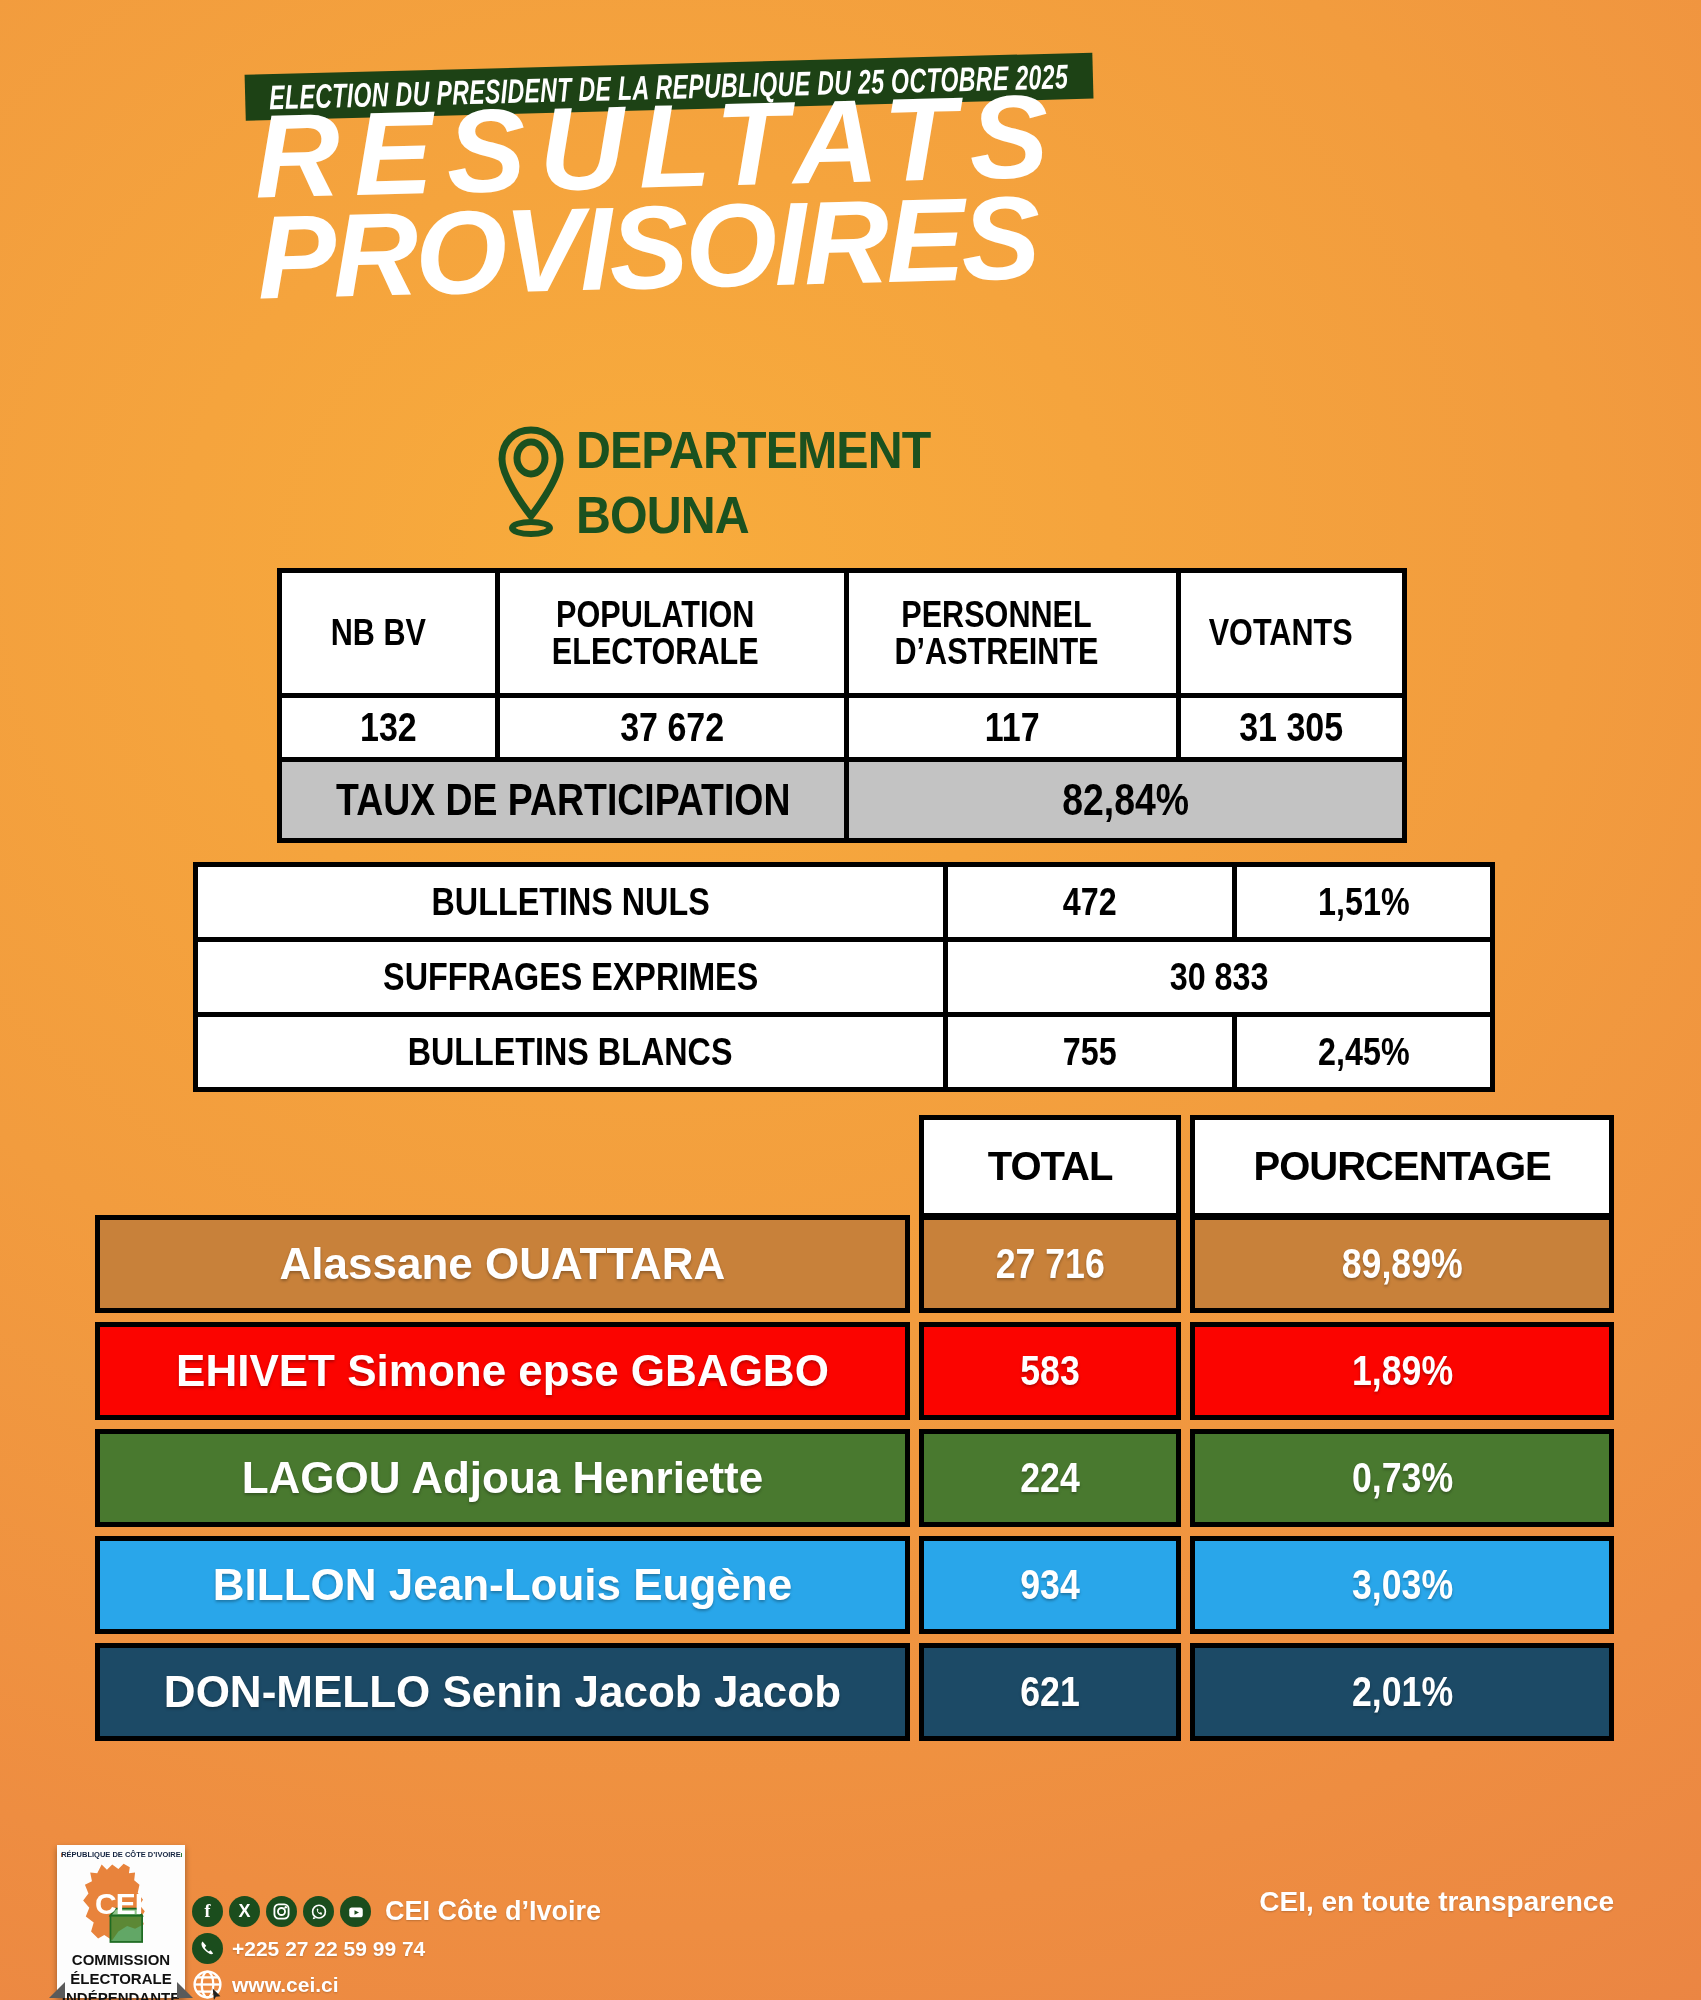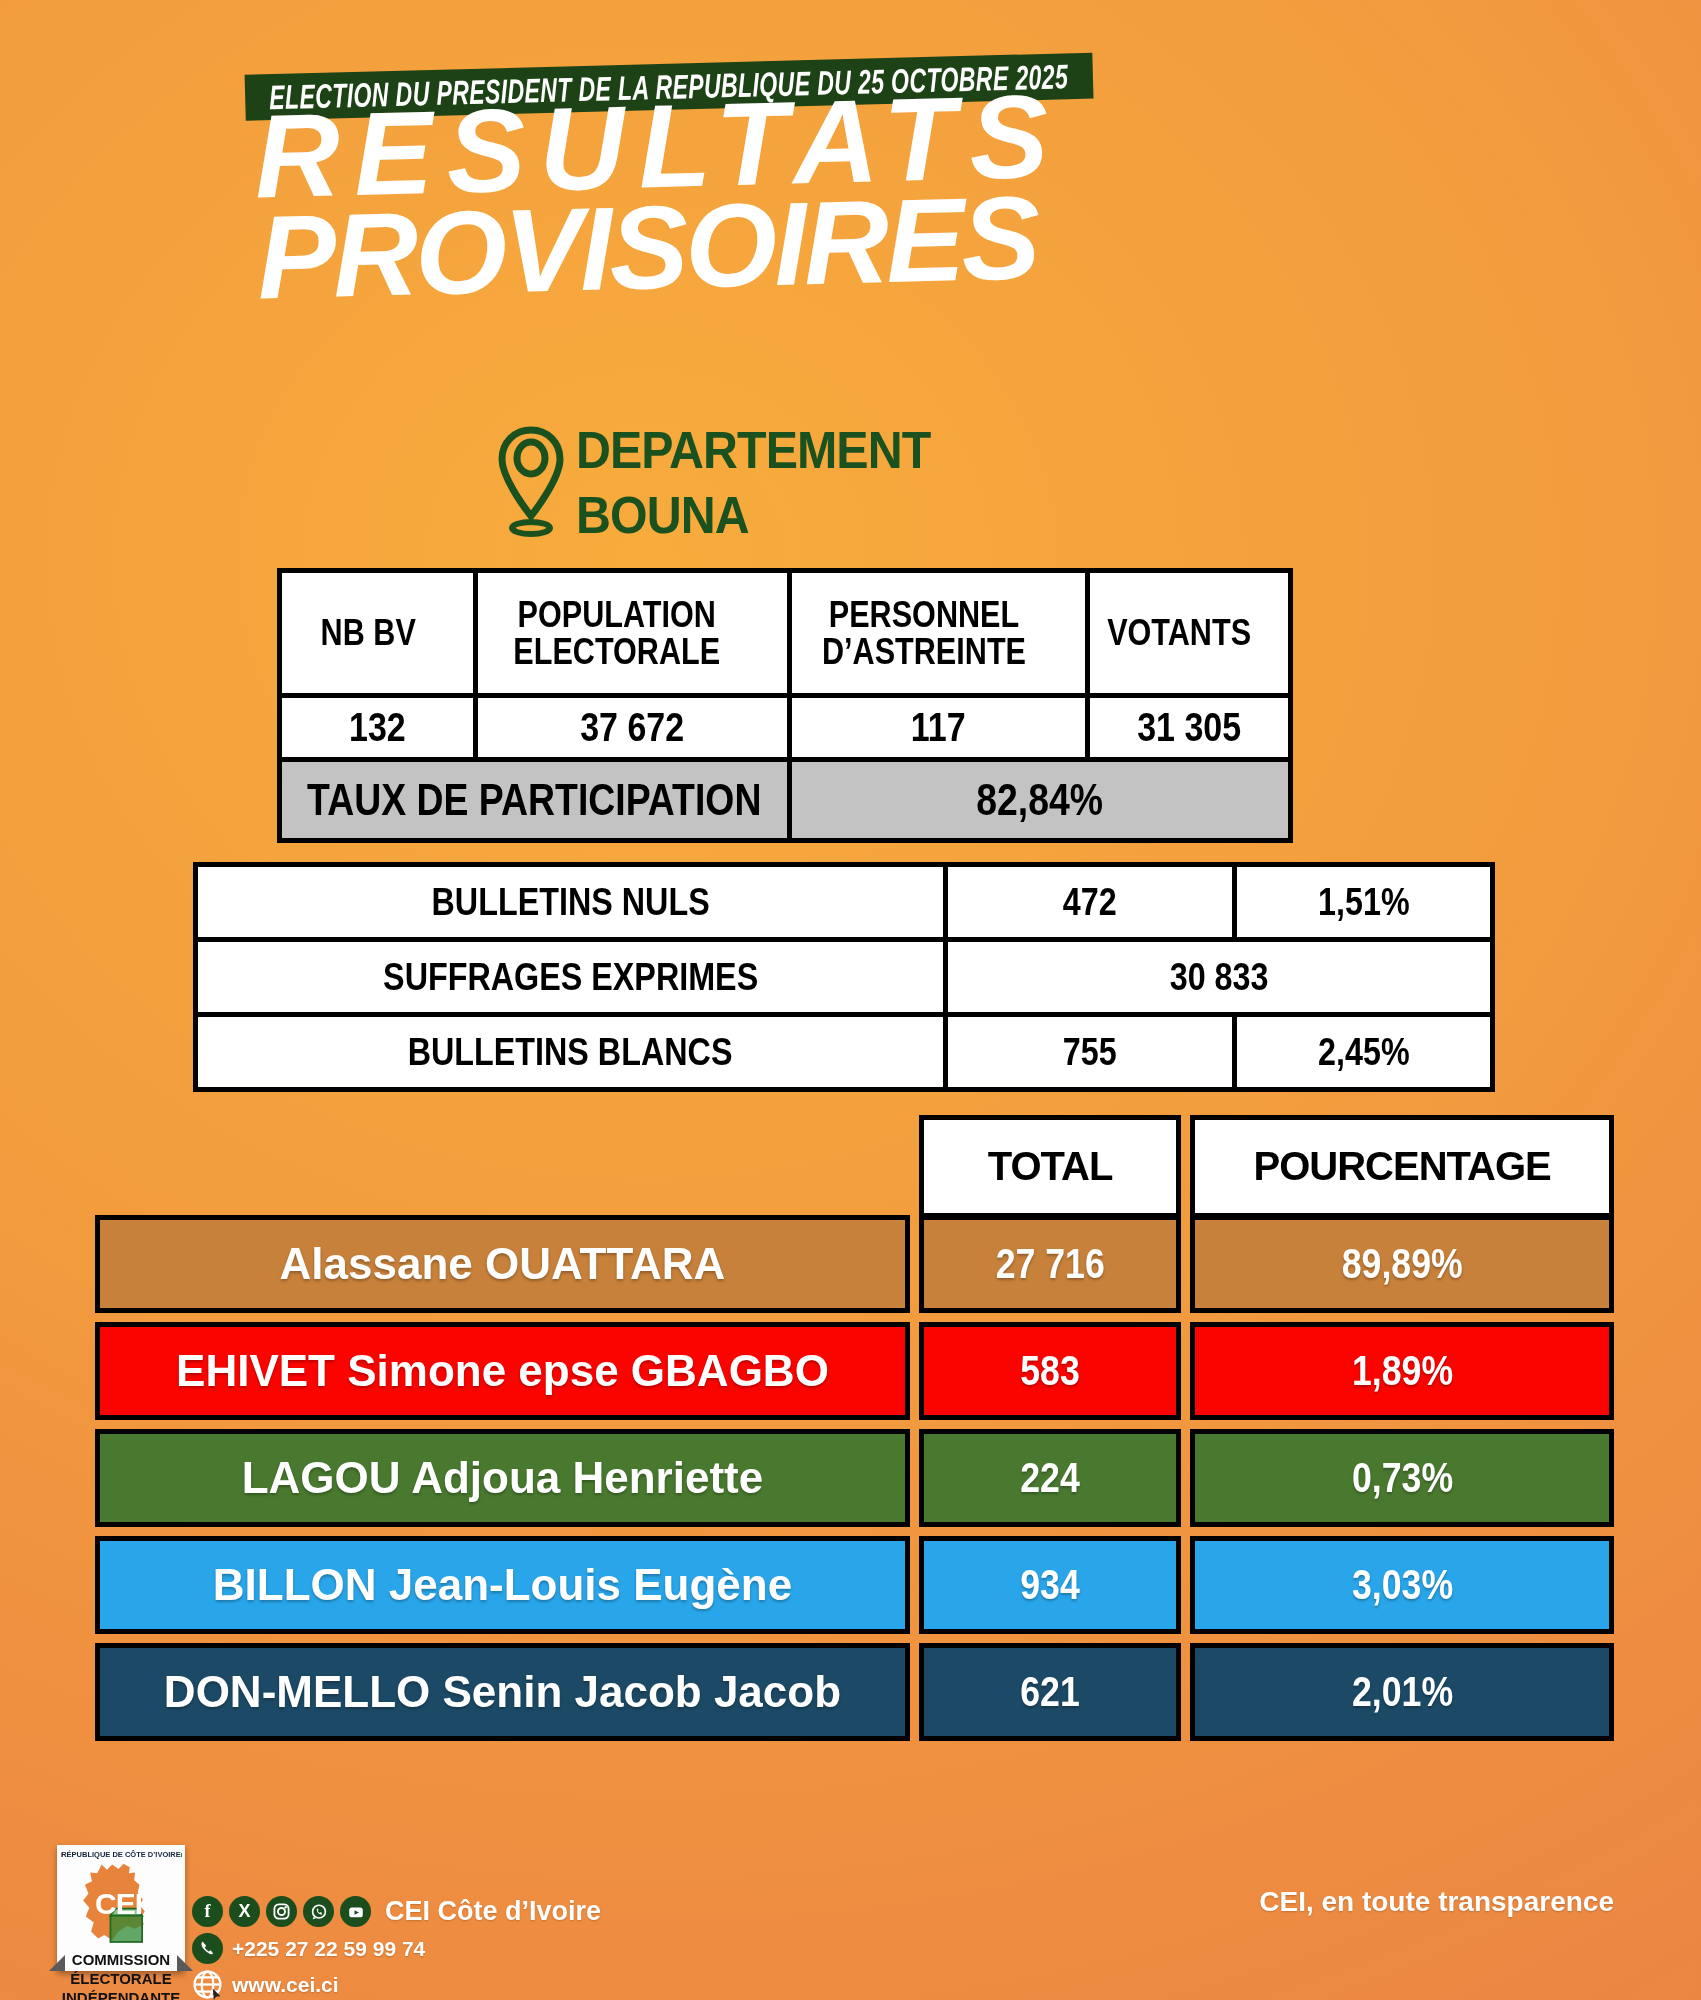--- a/index.html
+++ b/index.html
@@ -24,21 +24,21 @@
 
   
   .cellS{background:#fff;display:flex;align-items:center;justify-content:center;
     box-shadow:0 0 0 5px #000;color:#000;text-align:center;}
   .gray{background:#c3c3c3;}
   .cond{display:inline-block;transform:scaleX(0.85);transform-origin:center;white-space:nowrap;font-weight:bold;}
   .cond2{display:block;width:120%;margin-left:-10%;transform:scaleX(0.85);transform-origin:center;
     font-weight:bold;line-height:1.04;text-align:center;}
 
   
-  .t1{position:absolute;left:282px;top:573px;width:1006px;display:grid;
+  .t1{position:absolute;left:282px;top:573px;width:1120px;display:grid;
     grid-template-columns:217fr 350fr 332fr 225fr;grid-template-rows:120px 59px 76px;gap:5px;}
   .t1 .hdr{font-size:36px;}
   .t1 .val{font-size:40px;}
   .t1 .taux{font-size:44px;}
 
   
   .t2{position:absolute;left:198px;top:867px;width:1292px;display:grid;
     grid-template-columns:748fr 285fr 254fr;grid-template-rows:70px 70px 70px;gap:5px;}
   .t2 .txt{font-size:38px;}
 
@@ -47,21 +47,21 @@
     grid-template-columns:823fr 258fr 423fr;grid-template-rows:93px;gap:19px;}
   .ghost{background:transparent;box-shadow:none;}
   .t3h .hcell{font-size:40px;font-weight:bold;letter-spacing:-1px;}
   .t3{position:absolute;left:100px;top:1220px;width:1509px;display:grid;
     grid-template-columns:823fr 258fr 423fr;grid-template-rows:repeat(5,88px);gap:19px;}
   .t3 .cellS{color:#fff;text-shadow:0 2px 3px rgba(0,0,0,0.28);}
   .cand-name{font-size:44px;font-weight:bold;letter-spacing:0;}
   .cand-num{font-size:42px;}
 
   
-  .logo-card{position:absolute;left:57px;top:1845px;width:128px;height:126px;background:#fdfdfd;
+  .logo-card{position:absolute;left:57px;top:1845px;width:128px;height:153px;background:#fdfdfd;
     box-shadow:0 3px 6px rgba(0,0,0,0.35);padding:5px 4px 4px 4px;box-sizing:border-box;text-align:center;}
   .logo-card:before{content:"";position:absolute;left:-8px;bottom:0;border:8px solid transparent;border-right-color:#5a5a5a;border-bottom-color:#5a5a5a;width:0;height:0;}
   .logo-card:after{content:"";position:absolute;right:-8px;bottom:0;border:8px solid transparent;border-left-color:#5a5a5a;border-bottom-color:#5a5a5a;width:0;height:0;}
   .logo-top{display:flex;align-items:center;justify-content:space-between;}
   .logo-top .bar-o{width:16px;height:4px;background:#e8833c;}
   .logo-top .bar-g{width:16px;height:4px;background:#2e7d32;}
   .logo-top .country{font-size:7.5px;font-weight:bold;color:#13233f;white-space:nowrap;}
   .logo-map{position:relative;width:100px;height:88px;margin:2px auto 0 auto;}
   .logo-cei{position:absolute;left:24px;top:26px;color:#fff;font-weight:bold;font-size:30px;letter-spacing:-1px;}
   .logo-org{font-size:15px;font-weight:bold;color:#111;line-height:1.25;margin-top:2px;}

